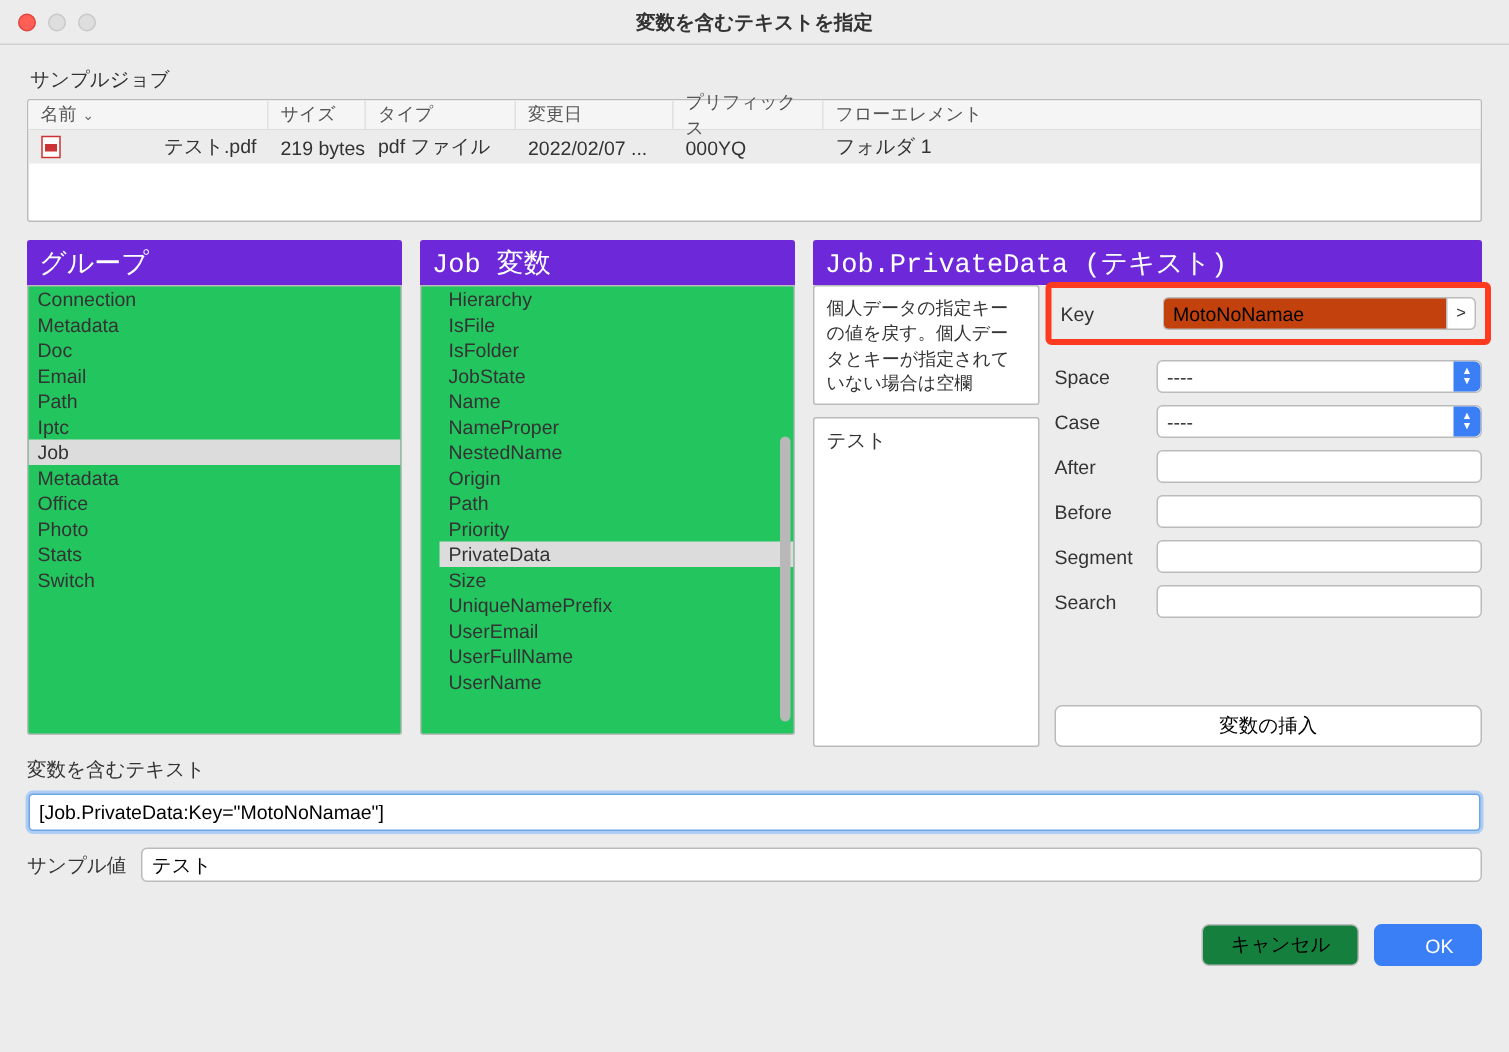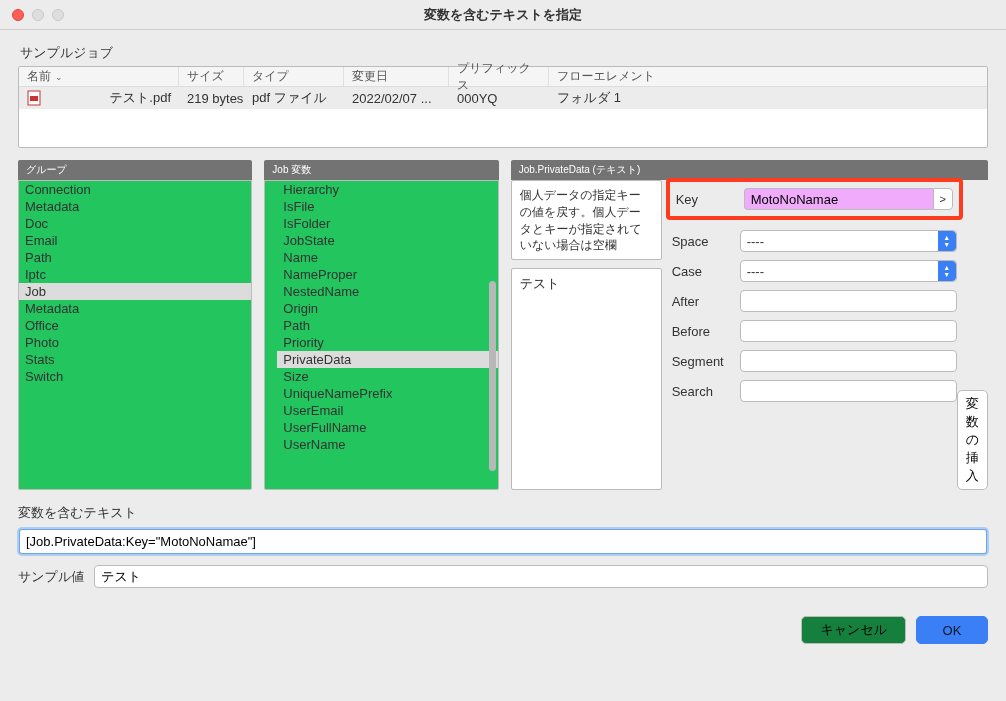--- a/index.html
+++ b/index.html
@@ -120,25 +120,26 @@
       height: 330px;
       margin-bottom: 14px;
     }
     .panel {
       display: flex;
       flex-direction: column;
     }
     .panel.group { width: 252px; }
     .panel.vars { width: 252px; }
     .panel-header {
-      background: #737373;
+      background: #6d28d9;
       color: #fff;
       padding: 3px 8px;
-      font-size: 10px;
+      font-size: 18px;
       border-radius: 2px 2px 0 0;
+      font-family: Liberation Mono, monospace;
     }
     .panel-header.combined {
       width: 100%;
     }
     .listbox {
       border: 1px solid #bbb;
       background: #22c55e;
       flex: 1;
       overflow-y: auto;
       border-radius: 0 0 2px 2px;
@@ -167,21 +168,22 @@
     }
     .details-left {
       width: 151px;
       display: flex;
       flex-direction: column;
       gap: 8px;
     }
     .details-right {
       flex: 1;
       display: flex;
-      flex-direction: row;
+      flex-direction: column;
+      gap: 29px;
     }
     .desc-box {
       border: 1px solid #bbb;
       background: #fff;
       padding: 6px 8px;
       font-size: 12px;
       height: 80px;
       border-radius: 2px;
       line-height: 1.4;
     }
@@ -268,21 +270,21 @@
       flex: 1;
     }
     .key-input {
       flex: 1;
       border: 1px solid #bbb;
       border-right: none;
       border-radius: 4px 0 0 4px;
       padding: 2px 6px;
       font-size: 13px;
       height: 22px;
-      background: #f0abfc;
+      background: #c2410c;
     }
     .key-btn {
       width: 20px;
       border: 1px solid #bbb;
       border-radius: 0 4px 4px 0;
       background: #fff;
       display: flex;
       align-items: center;
       justify-content: center;
       font-size: 11px;
@@ -341,22 +343,23 @@
       border: 1px solid #bbb;
       background: #15803d;
       border-radius: 5px;
       padding: 4px 18px;
       font-size: 13px;
       cursor: pointer;
       min-width: 72px;
     }
     .btn.primary {
       background: #3b7ff6;
-      color: #0f172a;
+      color: #ffffff;
       border-color: #3b7ff6;
+      text-align: right;
     }
     .spacer-flex {
       flex: 1;
     }
   </style>
 </head>
 <body>
 
 <div class="titlebar">
   <div class="traffic-lights">

